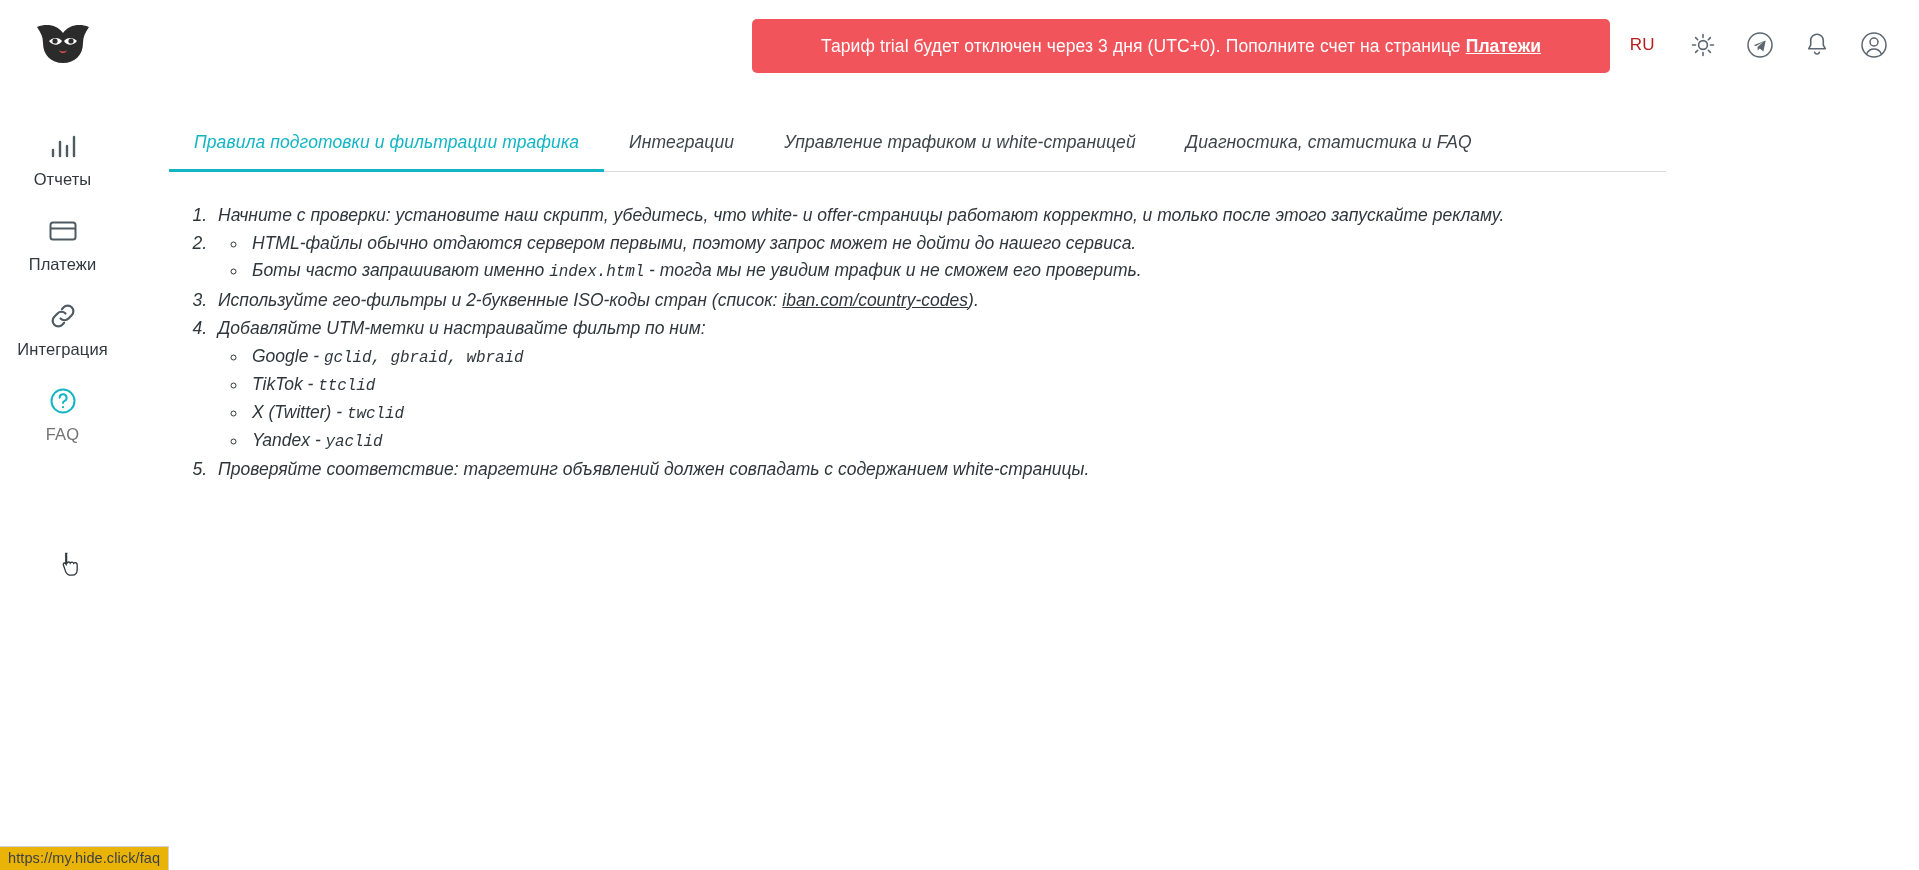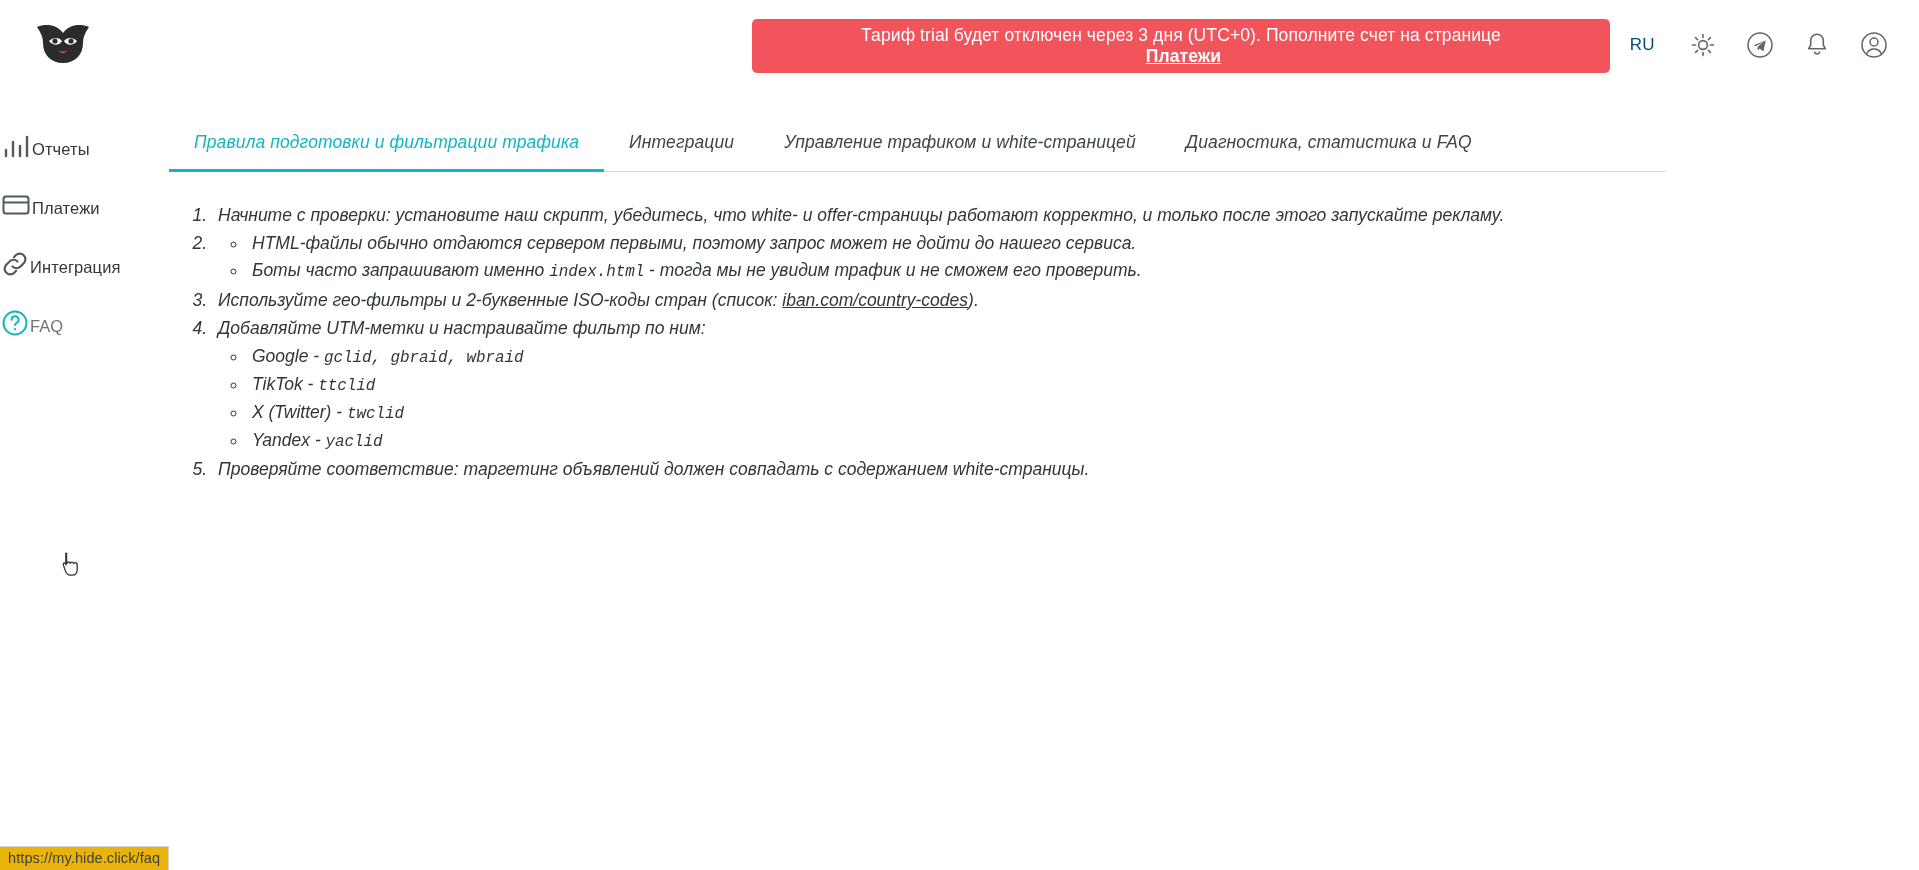--- a/index.html
+++ b/index.html
@@ -30,37 +30,36 @@
     position: absolute;
     left: 752px; top: 19px;
     width: 858px; height: 54px;
     background: #f2545b;
     color: #ffffff;
     border-radius: 5px;
     display: flex; align-items: center; justify-content: center;
     font-size: 17.5px;
     letter-spacing: 0.1px;
     white-space: nowrap;
-    flex-direction: column;
   }
   .alert-banner .alert-link {
     color: #ffffff;
     font-weight: bold;
     text-decoration: underline;
     margin-left: 5px;
   }
 
   .topbar-right {
     position: absolute;
     right: 30px; top: 0; height: 90px;
     display: flex; align-items: center; gap: 27px;
   }
   .lang-btn {
     font-size: 17px;
-    color: #0c4a6e;
+    color: #b91c1c;
     letter-spacing: 0.4px;
     background: none; border: none;
     cursor: pointer;
     font-family: "Liberation Sans", sans-serif;
   }
   .icon-btn {
     width: 30px; height: 30px;
     display: flex; align-items: center; justify-content: center;
     color: #5c6670;
     cursor: pointer;
@@ -72,21 +71,21 @@
     position: absolute;
     left: 0; top: 90px;
     width: 125px; height: 780px;
     background: #ffffff;
     border-right: 1px solid #e3e6e8;
     padding-top: 28px;
   }
   .side-item {
     width: 125px;
     padding: 11px 0 14px 0;
-    display: flex; flex-direction: row; align-items: center;
+    display: flex; flex-direction: column; align-items: center;
     cursor: pointer;
     text-decoration: none;
   }
   .side-item .side-ico {
     color: #4f5b63;
     height: 34px;
     display: flex; align-items: center; justify-content: center;
   }
   .side-item .side-label {
     margin-top: 7px;

